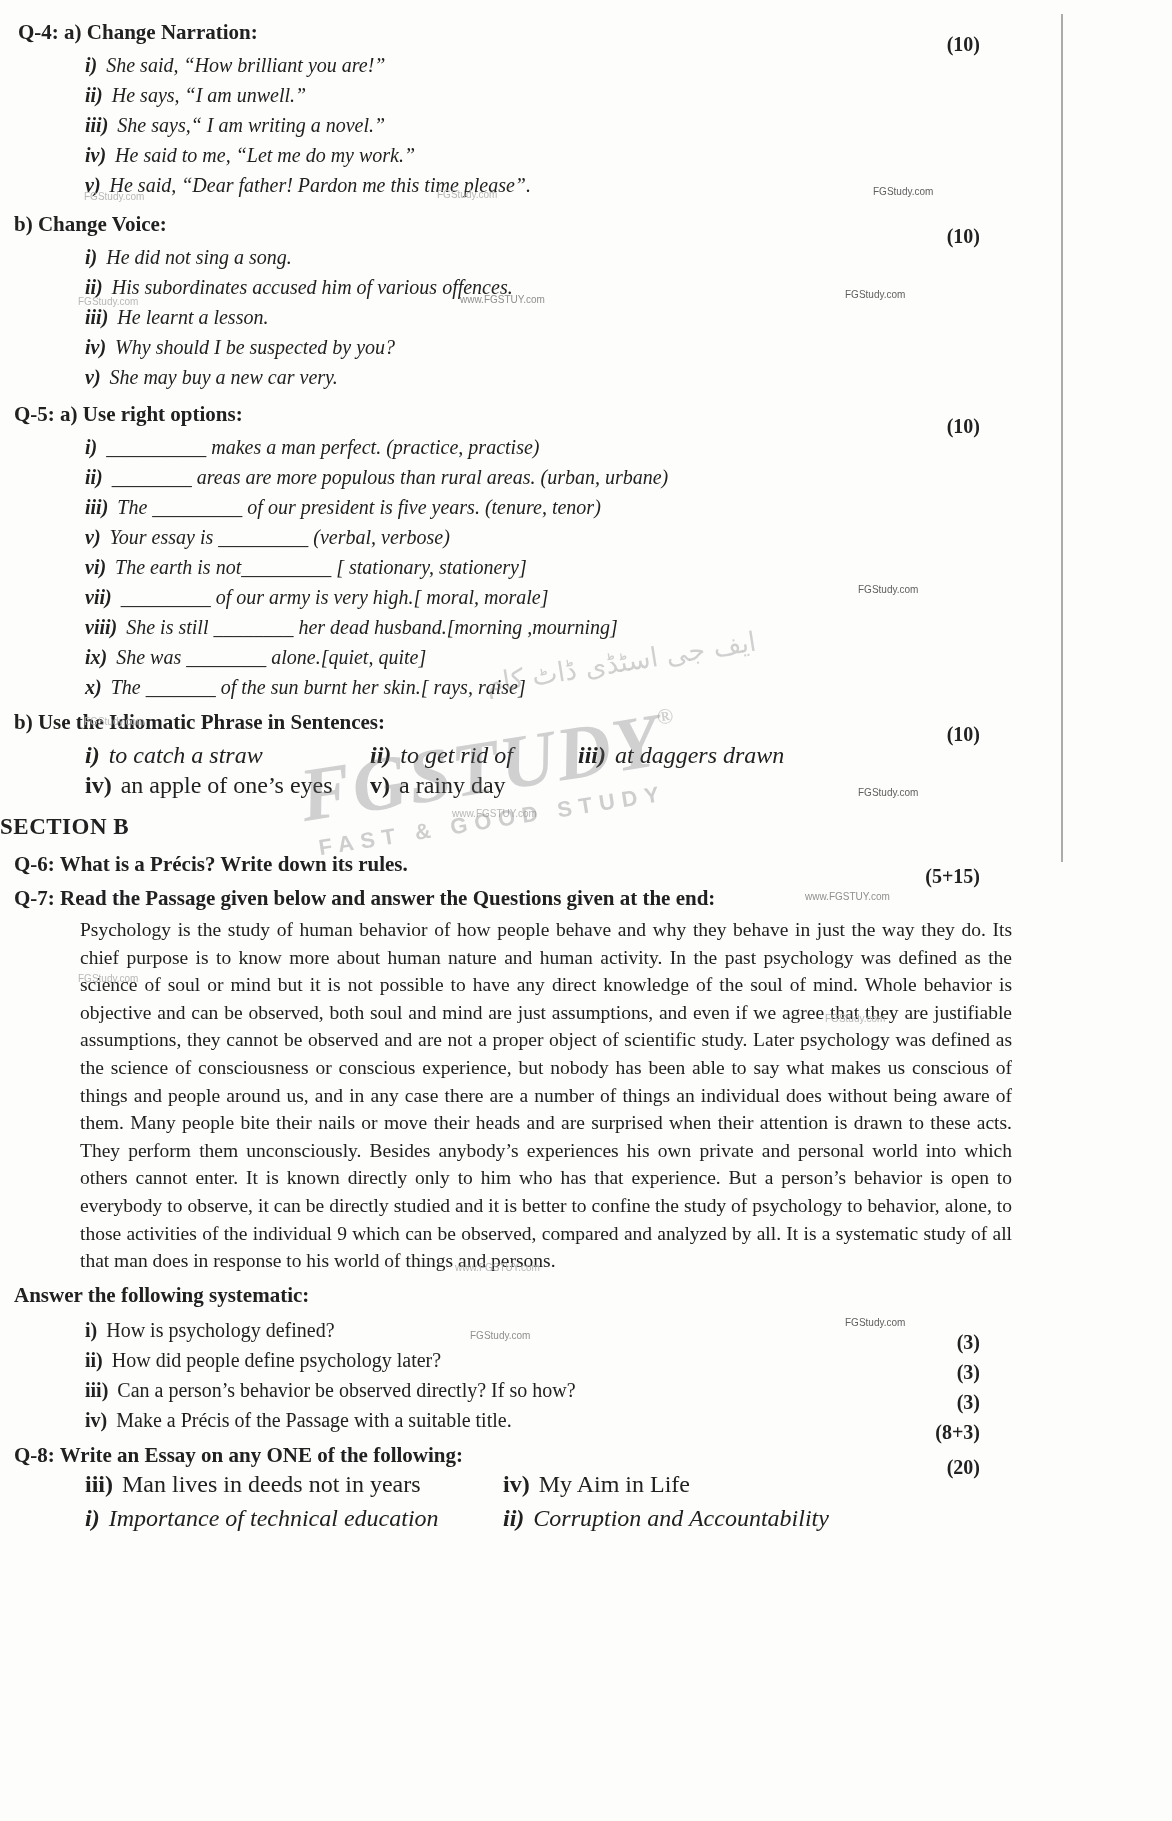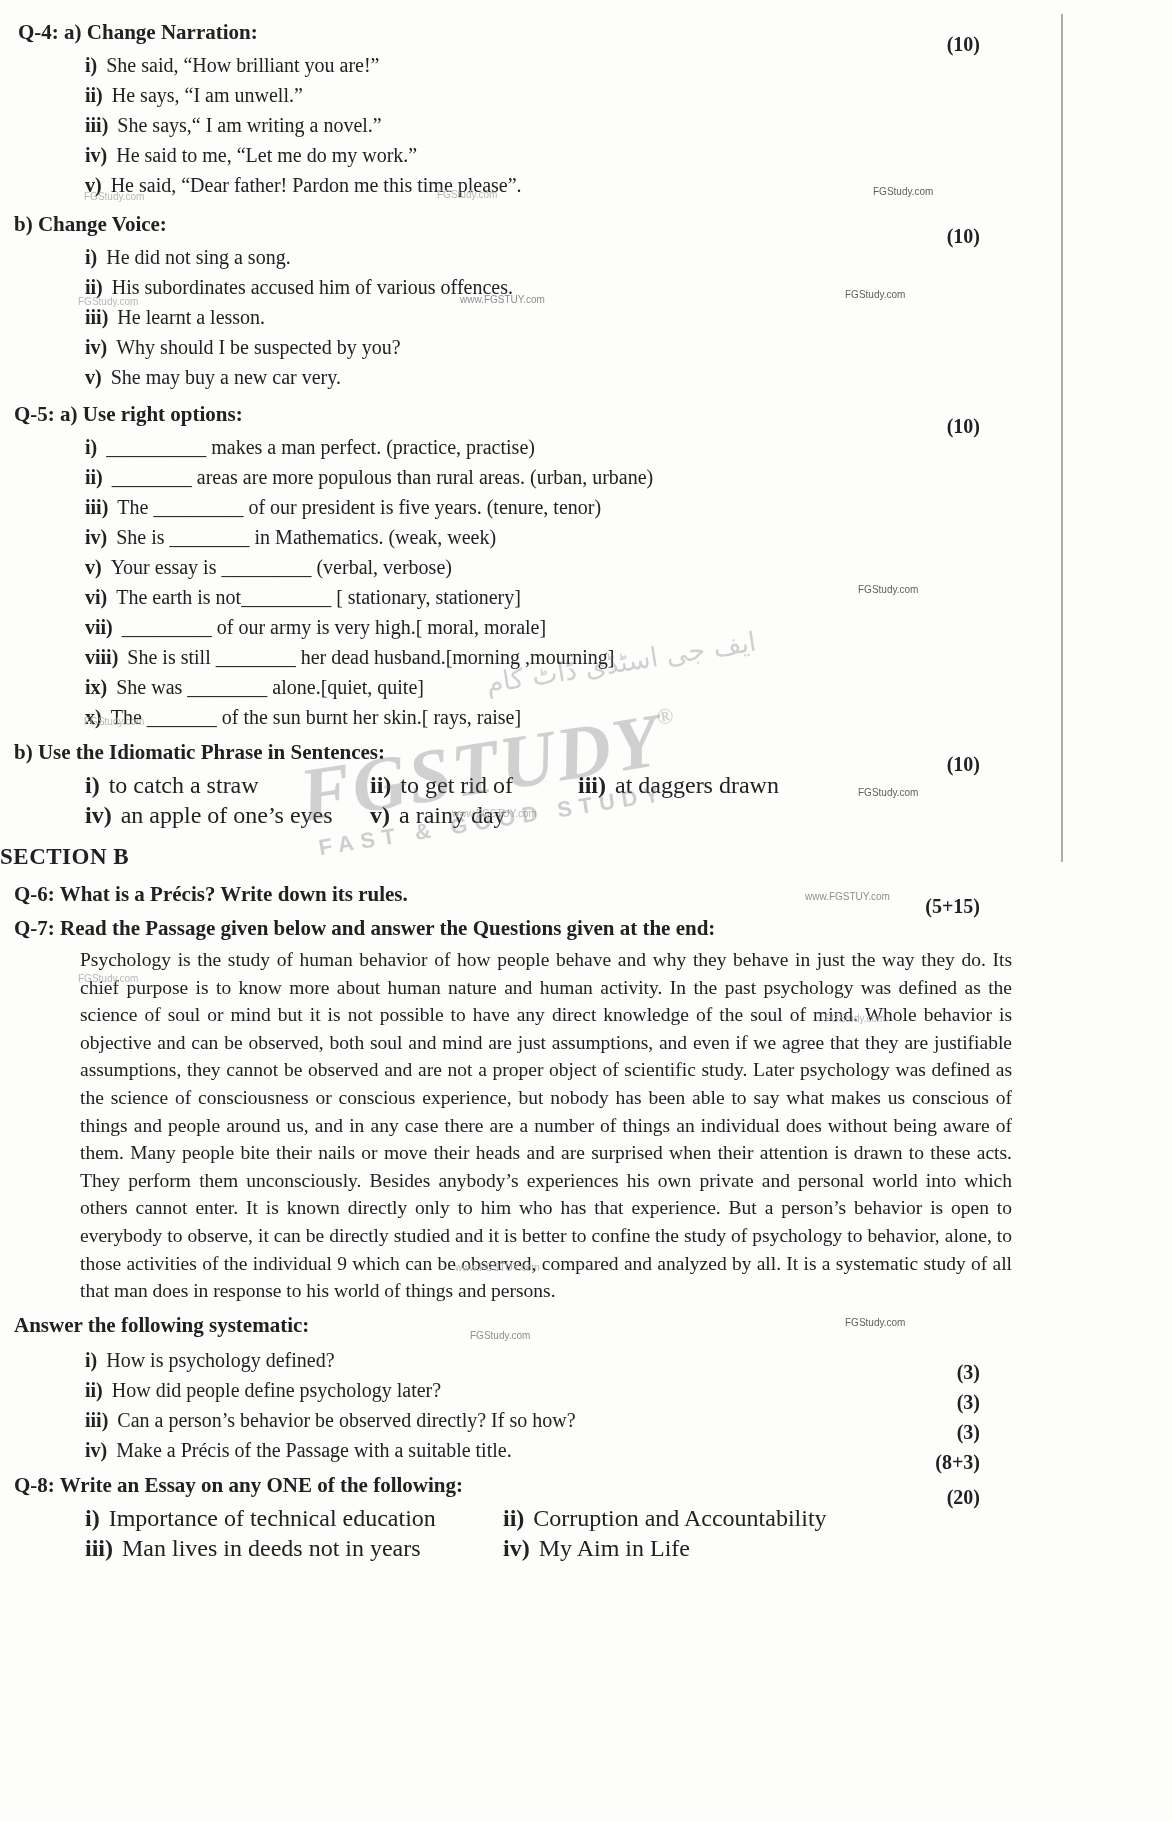--- a/index.html
+++ b/index.html
@@ -5,21 +5,21 @@
   *{box-sizing:border-box;margin:0;padding:0;}
   html,body{margin:0;padding:0;background:#ffffff;}
   .page{position:relative;width:1172px;height:1821px;background:#fdfdfc;overflow:hidden;
         font-family:"Liberation Serif",serif;color:#212121;padding-top:18px;}
   .qrow{position:relative;font-weight:bold;font-size:21px;line-height:28px;margin-left:18px;}
   .qrow.sub{margin-left:14px;}
   .marks{position:absolute;right:192px;top:12px;font-weight:bold;font-size:20px;}
   .item{position:relative;margin-left:85px;font-size:20px;line-height:30px;}
   .num{font-weight:bold;margin-right:9px;}
   .cols{display:flex;margin-left:85px;font-size:24px;line-height:30px;}
-  .c285{width:285px;} .c208{width:208px;} .c418{width:418px;} .mt4{margin-top:4px;} .mt6{margin-top:6px;} .mt8{margin-top:8px;} .mt10{margin-top:10px;}
+  .c285{width:285px;} .c208{width:208px;} .c418{width:418px;} .mt4{margin-top:4px;font-style:italic;} .mt6{margin-top:6px;} .mt8{margin-top:8px;} .mt10{margin-top:10px;}
   .section-title{width:1040px;text-align:left;font-weight:bold;font-size:23px;line-height:30px;margin-top:12px;letter-spacing:.5px;}
   .passage{margin-left:80px;width:932px;text-align:justify;font-size:19.5px;line-height:27.6px;margin-top:4px;}
   
   .wm{position:absolute;font-family:"Liberation Sans",sans-serif;font-size:10px;color:#5f5f5f;white-space:nowrap;}
   .wm.mid{color:#8f8f8f;}
   .wm.faint{color:#b8b8b8;}
   .wm-logo{position:absolute;left:295px;top:660px;width:470px;transform:rotate(-9deg);
            color:rgba(105,105,105,.30);pointer-events:none;}
   .wm-urdu{font-family:"DejaVu Sans",sans-serif;font-size:27px;text-align:right;direction:rtl;line-height:36px;margin-right:-4px;}
   .wm-main{font-size:76px;font-weight:bold;font-style:italic;line-height:84px;letter-spacing:2px;font-family:"Liberation Serif",serif;}
@@ -57,21 +57,20 @@
   </div>
 
   <div class="qrow sub mt8">
     <span>Q-5: a) Use right options:</span>
     <span class="marks">(10)</span>
   </div>
   <div class="mt4">
     <div class="item"><span class="num">i)</span><span>__________ makes a man perfect. (practice, practise)</span></div>
     <div class="item"><span class="num">ii)</span><span>________ areas are more populous than rural areas. (urban, urbane)</span></div>
     <div class="item"><span class="num">iii)</span><span>The _________ of our president is five years. (tenure, tenor)</span></div>
-    <div class="item"><span class="num">iv)</span><span>She is ________ in Mathematics. (weak, week)</span></div>
     <div class="item"><span class="num">v)</span><span>Your essay is _________ (verbal, verbose)</span></div>
     <div class="item"><span class="num">vi)</span><span>The earth is not_________ [ stationary, stationery]</span></div>
     <div class="item"><span class="num">vii)</span><span>_________ of our army is very high.[ moral, morale]</span></div>
     <div class="item"><span class="num">viii)</span><span>She is still ________ her dead husband.[morning ,mourning]</span></div>
     <div class="item"><span class="num">ix)</span><span>She was ________ alone.[quiet, quite]</span></div>
     <div class="item"><span class="num">x)</span><span>The _______ of the sun burnt her skin.[ rays, raise]</span></div>
   </div>
 
   <div class="qrow sub mt6">
     <span>b) Use the Idiomatic Phrase in Sentences:</span>
@@ -106,27 +105,27 @@
     <div class="item"><span class="num">i)</span><span>How is psychology defined?</span><span class="marks">(3)</span></div>
     <div class="item"><span class="num">ii)</span><span>How did people define psychology later?</span><span class="marks">(3)</span></div>
     <div class="item"><span class="num">iii)</span><span>Can a person’s behavior be observed directly? If so how?</span><span class="marks">(3)</span></div>
     <div class="item"><span class="num">iv)</span><span>Make a Précis of the Passage with a suitable title.</span><span class="marks">(8+3)</span></div>
   </div>
 
   <div class="qrow sub mt6">
     <span>Q-8: Write an Essay on any ONE of the following:</span>
     <span class="marks">(20)</span>
   </div>
+  <div class="cols">
+    <div class="c418"><span class="num">iii)</span><span>Man lives in deeds not in years</span></div>
+    <div><span class="num">iv)</span><span>My Aim in Life</span></div>
+  </div>
   <div class="cols mt4">
     <div class="c418"><span class="num">i)</span><span>Importance of technical education</span></div>
     <div><span class="num">ii)</span><span>Corruption and Accountability</span></div>
-  </div>
-  <div class="cols">
-    <div class="c418"><span class="num">iii)</span><span>Man lives in deeds not in years</span></div>
-    <div><span class="num">iv)</span><span>My Aim in Life</span></div>
   </div>
 
   <div class="scan-edge"></div>
 
   <span class="wm" style="left:873px;top:186px;">FGStudy.com</span>
   <span class="wm faint" style="left:84px;top:191px;">FGStudy.com</span>
   <span class="wm faint" style="left:437px;top:189px;">FGStudy.com</span>
   <span class="wm" style="left:845px;top:289px;">FGStudy.com</span>
   <span class="wm mid" style="left:460px;top:294px;">www.FGSTUY.com</span>
   <span class="wm faint" style="left:78px;top:296px;">FGStudy.com</span>

